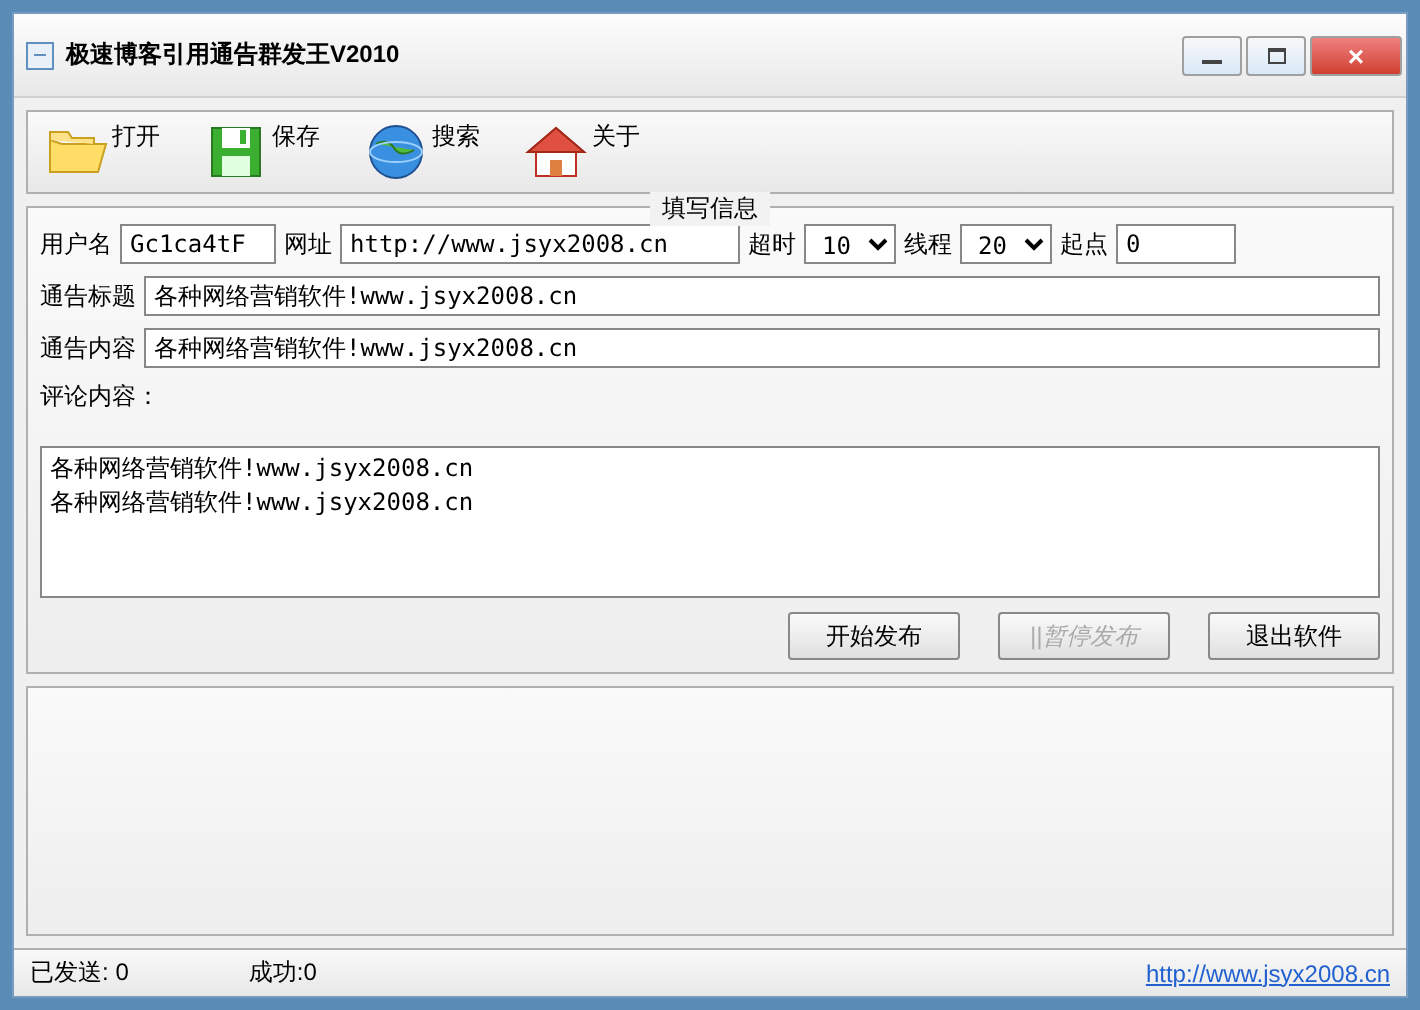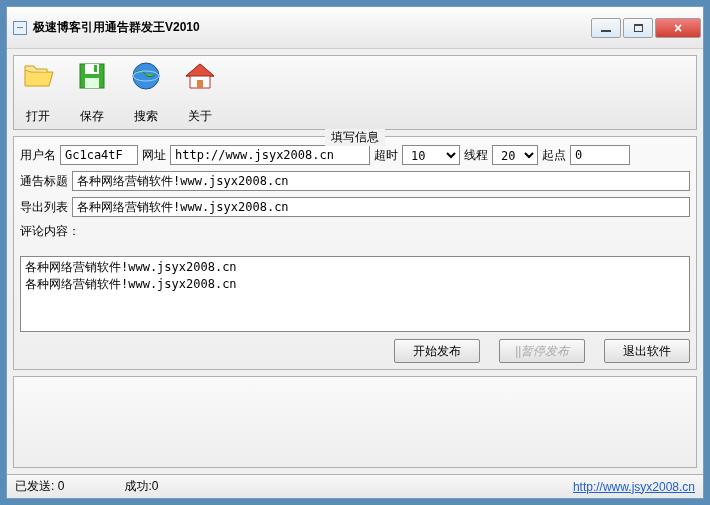--- a/index.html
+++ b/index.html
@@ -12,21 +12,21 @@
   .winbtns { display: flex; height: 20px; margin-right: 2px; }
   .winbtn { width: 30px; height: 20px; border: 1px solid #a0a0a0; display: flex; align-items: center; justify-content: center; margin-left: 2px; border-radius: 2px; }
   .winbtn.min { background: linear-gradient(#f8f8f8,#d8e8f8); }
   .winbtn.max { background: linear-gradient(#f8f8f8,#d8e8f8); }
   .winbtn.close { background: linear-gradient(#f08080,#d04030); width: 46px; color: #fff; font-weight: bold; font-size: 13px; }
   .min span { width: 10px; height: 2px; background: #444; display: block; margin-top: 6px; }
   .max span { width: 9px; height: 8px; border: 1px solid #444; border-top-width: 2px; display: block; }
   .close span { font-size: 14px; line-height: 1; }
   .body { padding: 6px; flex: 1; display: flex; flex-direction: column; gap: 6px; }
   .toolbar { border: 1px solid #b0b0b0; background: linear-gradient(#fafafa,#e8e8e8); padding: 4px 8px; display: flex; gap: 22px; }
-  .tb-item { display: flex; flex-direction: column; align-items: center; gap: 16px; cursor: pointer; }
+  .tb-item { display: flex; flex-direction: row; align-items: flex-start; gap: 2px; cursor: pointer; }
   .tb-icon { width: 32px; height: 32px; display: flex; align-items: center; justify-content: center; }
   .tb-label { font-size: 12px; }
   .group { border: 1px solid #b0b0b0; padding: 8px 6px 6px; position: relative; background: linear-gradient(#fafafa,#eeeeee); }
   .group-title { position: absolute; top: -8px; left: 50%; transform: translateX(-50%); background: #f2f2f2; padding: 0 6px; }
   .form-row { display: flex; align-items: center; gap: 4px; margin-bottom: 6px; }
   .label { white-space: nowrap; }
   input[type=text], select, textarea { border: 1px solid #888; background: #fff; padding: 2px 4px; font-family: monospace, "SimSun"; }
   select { height: 20px; }
   textarea { width: 100%; height: 76px; resize: none; font-family: "SimSun", monospace; }
   .btn-row { display: flex; justify-content: flex-end; gap: 19px; margin-top: 4px; }
@@ -104,34 +104,34 @@
 
     <div class="group">
       <div class="group-title">填写信息</div>
 
       <div class="form-row">
         <span class="label">用户名</span>
         <input type="text" style="width: 78px;" value="Gc1ca4tF">
         <span class="label">网址</span>
         <input type="text" style="width: 200px;" value="http://www.jsyx2008.cn">
         <span class="label">超时</span>
-        <select style="width:58px"><option>10</option></select>
+        <select style="width:46px"><option>10</option></select>
         <span class="label">线程</span>
         <select style="width:46px"><option>20</option></select>
         <span class="label">起点</span>
         <input type="text" style="width: 60px;" value="0">
       </div>
 
       <div class="form-row">
         <span class="label">通告标题</span>
         <input type="text" style="flex: 1 1 0%;" value="各种网络营销软件!www.jsyx2008.cn">
       </div>
 
       <div class="form-row">
-        <span class="label">导出列表</span>
+        <span class="label">通告内容</span>
         <input type="text" style="flex: 1 1 0%;" value="各种网络营销软件!www.jsyx2008.cn">
       </div>
 
       <div class="form-row" style="margin-bottom:16px">
         <span class="label">评论内容：</span>
       </div>
       <textarea style="">各种网络营销软件!www.jsyx2008.cn
 各种网络营销软件!www.jsyx2008.cn</textarea>
 
       <div class="btn-row">

